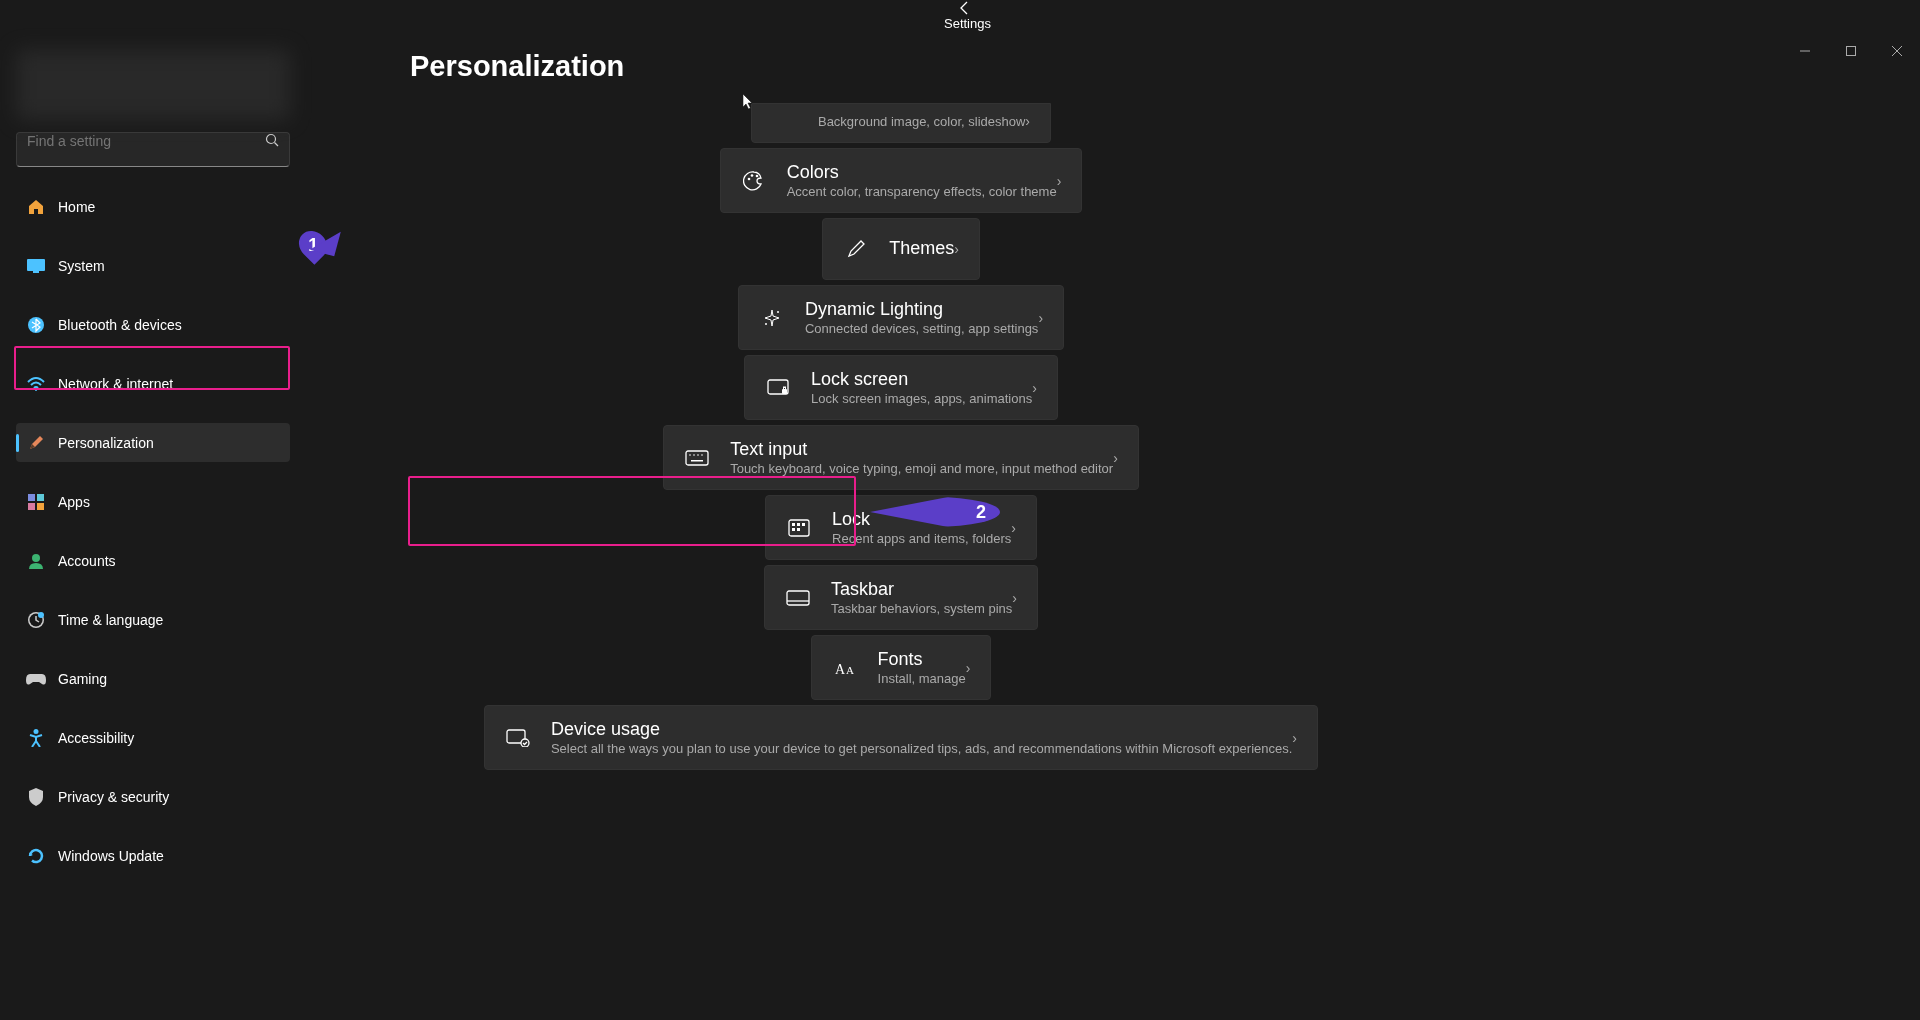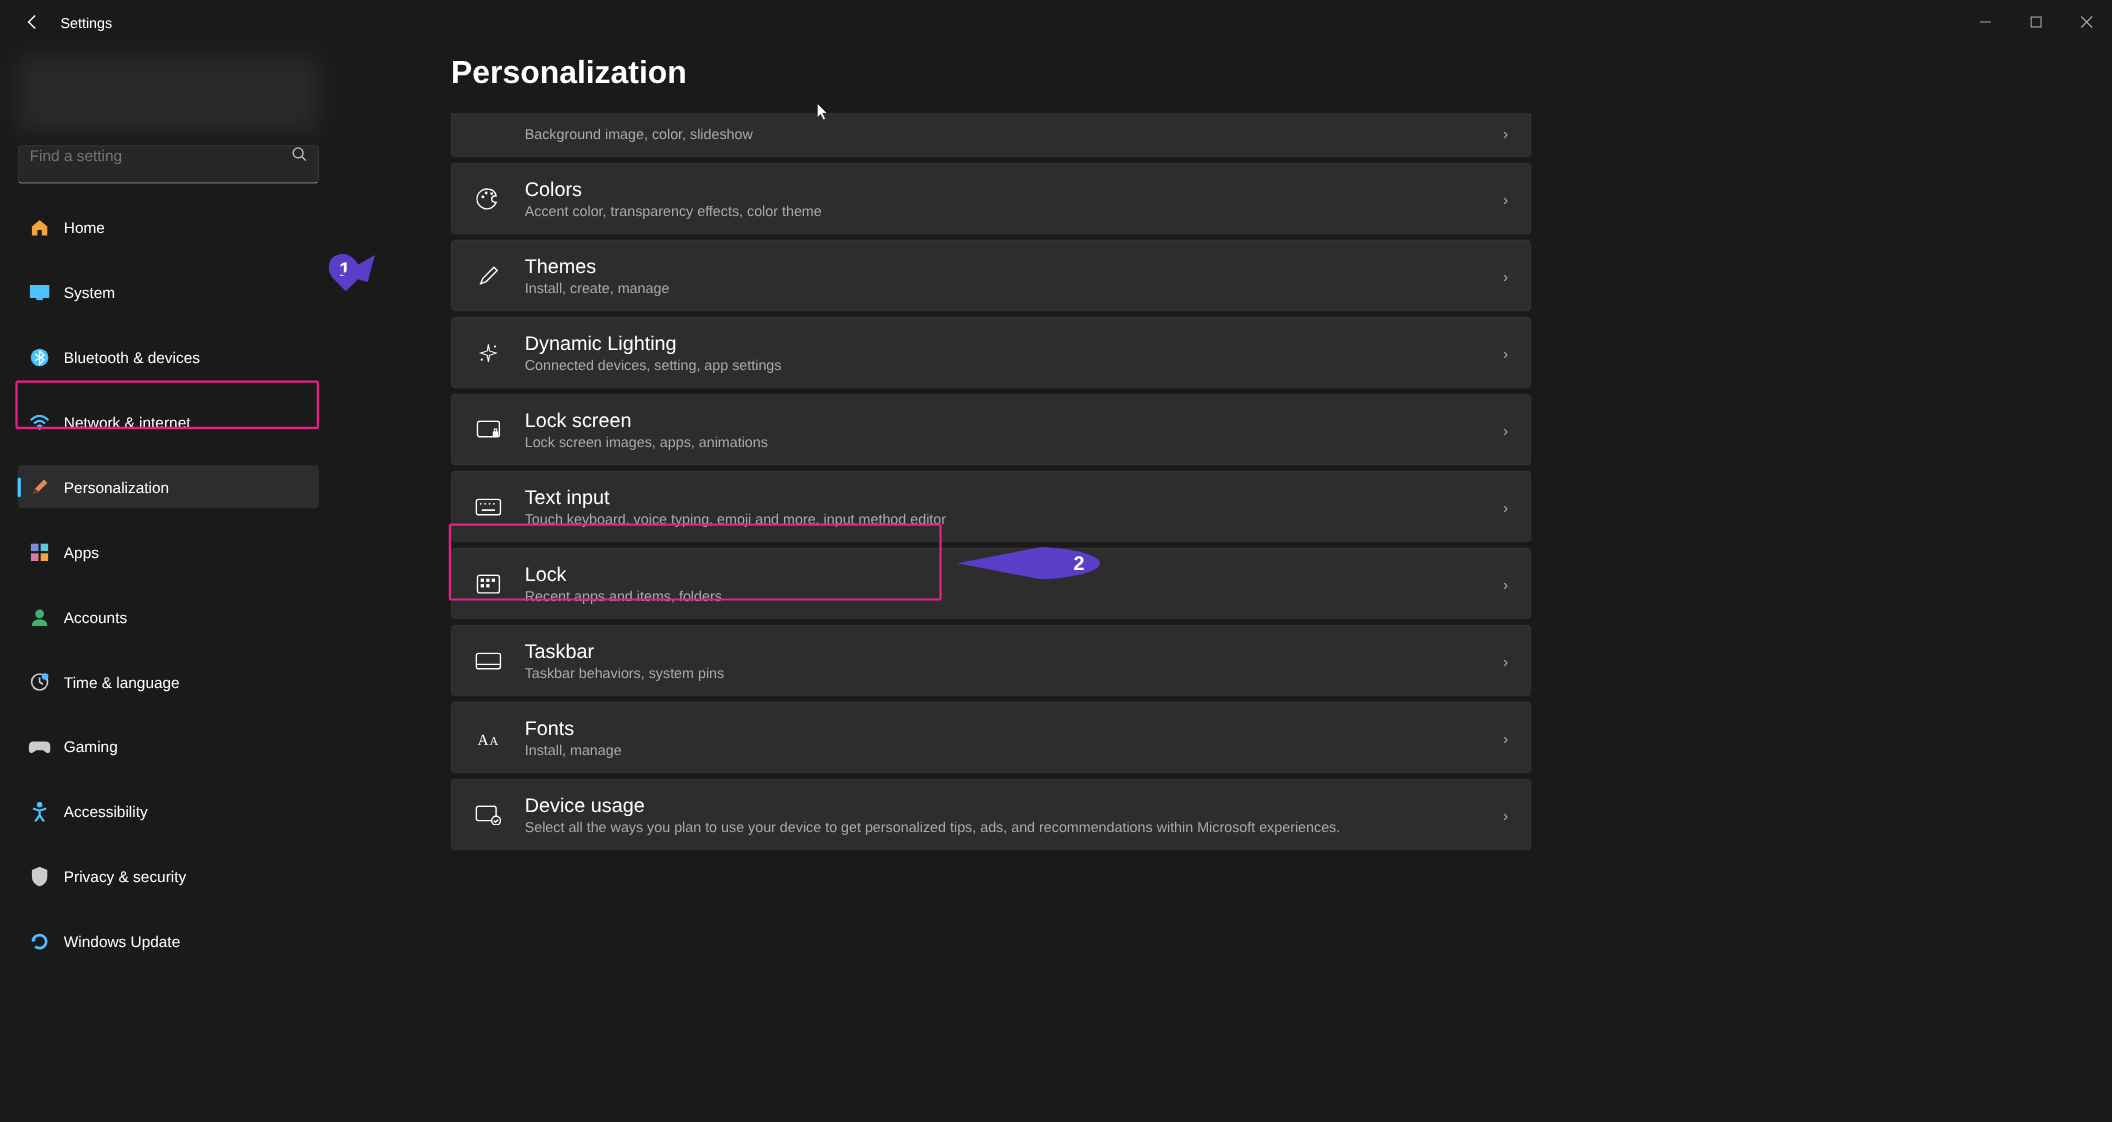--- a/index.html
+++ b/index.html
@@ -9,20 +9,21 @@
   font-family: 'Segoe UI', Tahoma, sans-serif;
   width: 1920px;
   height: 1020px;
   overflow: hidden;
 }
 .titlebar {
   height: 40px;
   display: flex;
   align-items: center;
   padding-left: 10px;
+  flex-direction: column;
 }
 .back-btn {
   width: 40px;
   height: 40px;
   display: flex;
   align-items: center;
   justify-content: center;
   color: #fff;
 }
 .titlebar-title {
@@ -121,21 +122,21 @@
 .main {
   flex: 1;
   padding: 10px 0 0 110px;
   overflow-y: hidden;
 }
 .page-title {
   font-size: 29px;
   font-weight: 600;
   margin-bottom: 20px;
 }
-.cards { display: flex; flex-direction: column; gap: 5px; width: 982px; position: relative; }
+.cards { display: flex; flex-direction: column; gap: 5px; width: 982px; position: relative; align-items: center; }
 .card {
   background: #2d2d2d;
   border: 1px solid #333;
   border-radius: 4px;
   display: flex;
   align-items: center;
   padding: 13px 20px;
   min-height: 62px;
 }
 .card.partial {
@@ -385,21 +386,20 @@
       </div>
 
       <div class="card">
         <span class="card-icon">
             <svg width="22" height="22" viewBox="0 0 22 22">
               <path d="M4 18 L6 13 L16 3 L19 6 L9 16 Z" stroke="#fff" fill="none" stroke-width="1.3"></path>
             </svg>
           </span>
         <div class="card-text">
             <div class="card-title">Themes</div>
-            <div class="card-sub">Install, create, manage</div>
           </div>
         <span class="chevron">›</span>
       </div>
 
       <div class="card">
         <span class="card-icon">
             <svg width="22" height="22" viewBox="0 0 22 22">
               <path d="M11 3 L12 9 L18 11 L12 13 L11 19 L10 13 L4 11 L10 9 Z" stroke="#fff" fill="none" stroke-width="1"></path>
               <circle cx="17" cy="5" r="1" fill="#fff"></circle>
               <circle cx="5" cy="17" r="1" fill="#fff"></circle>

